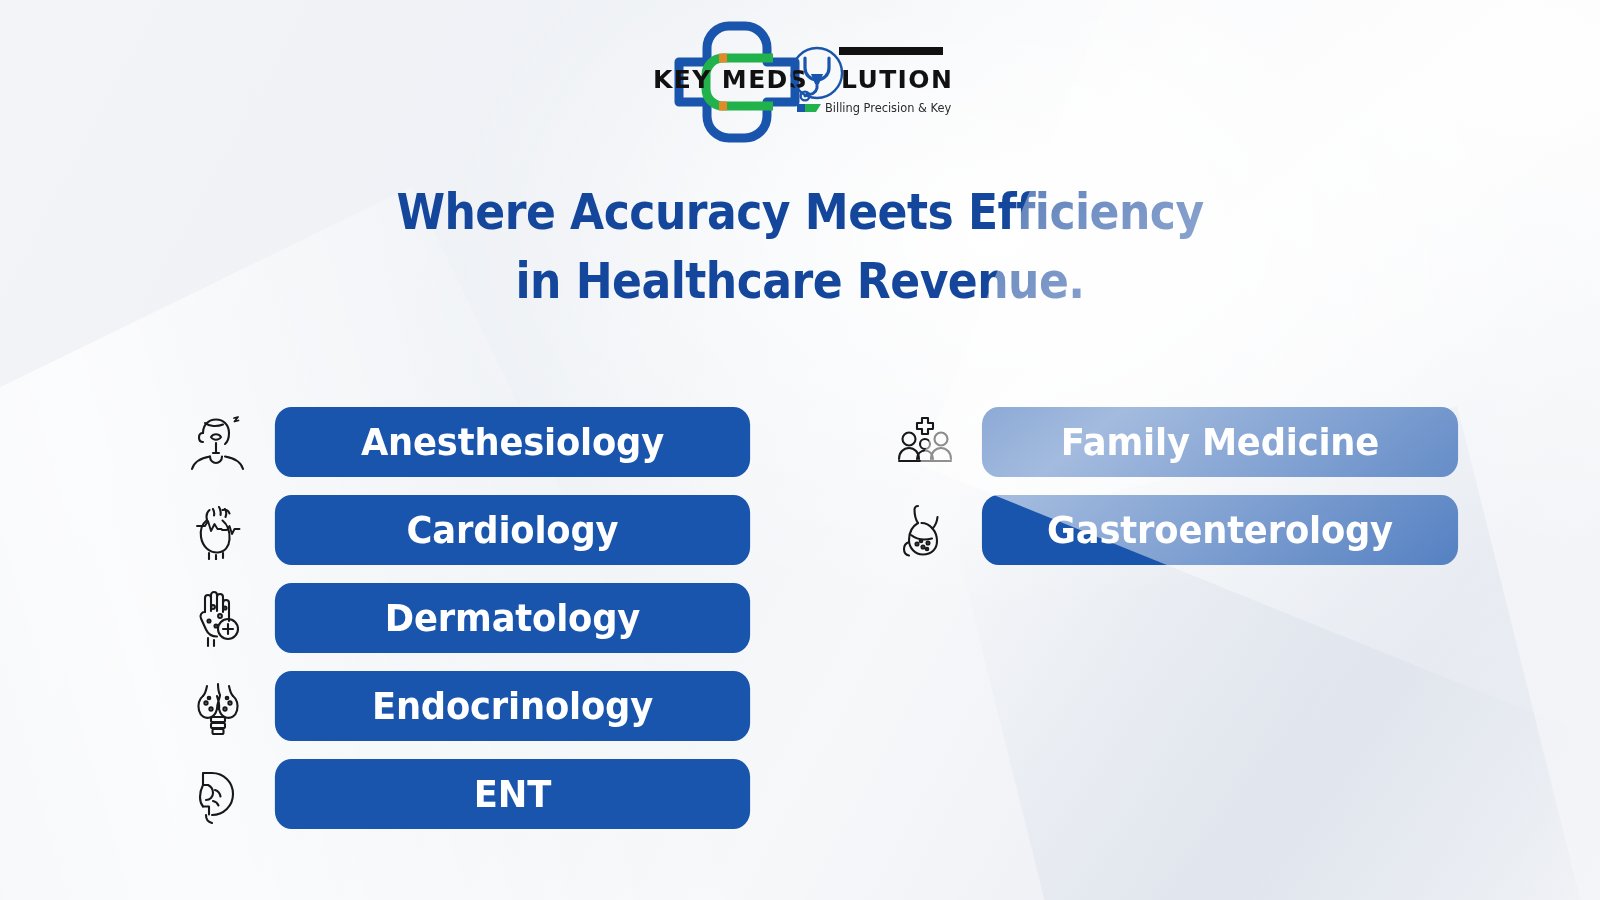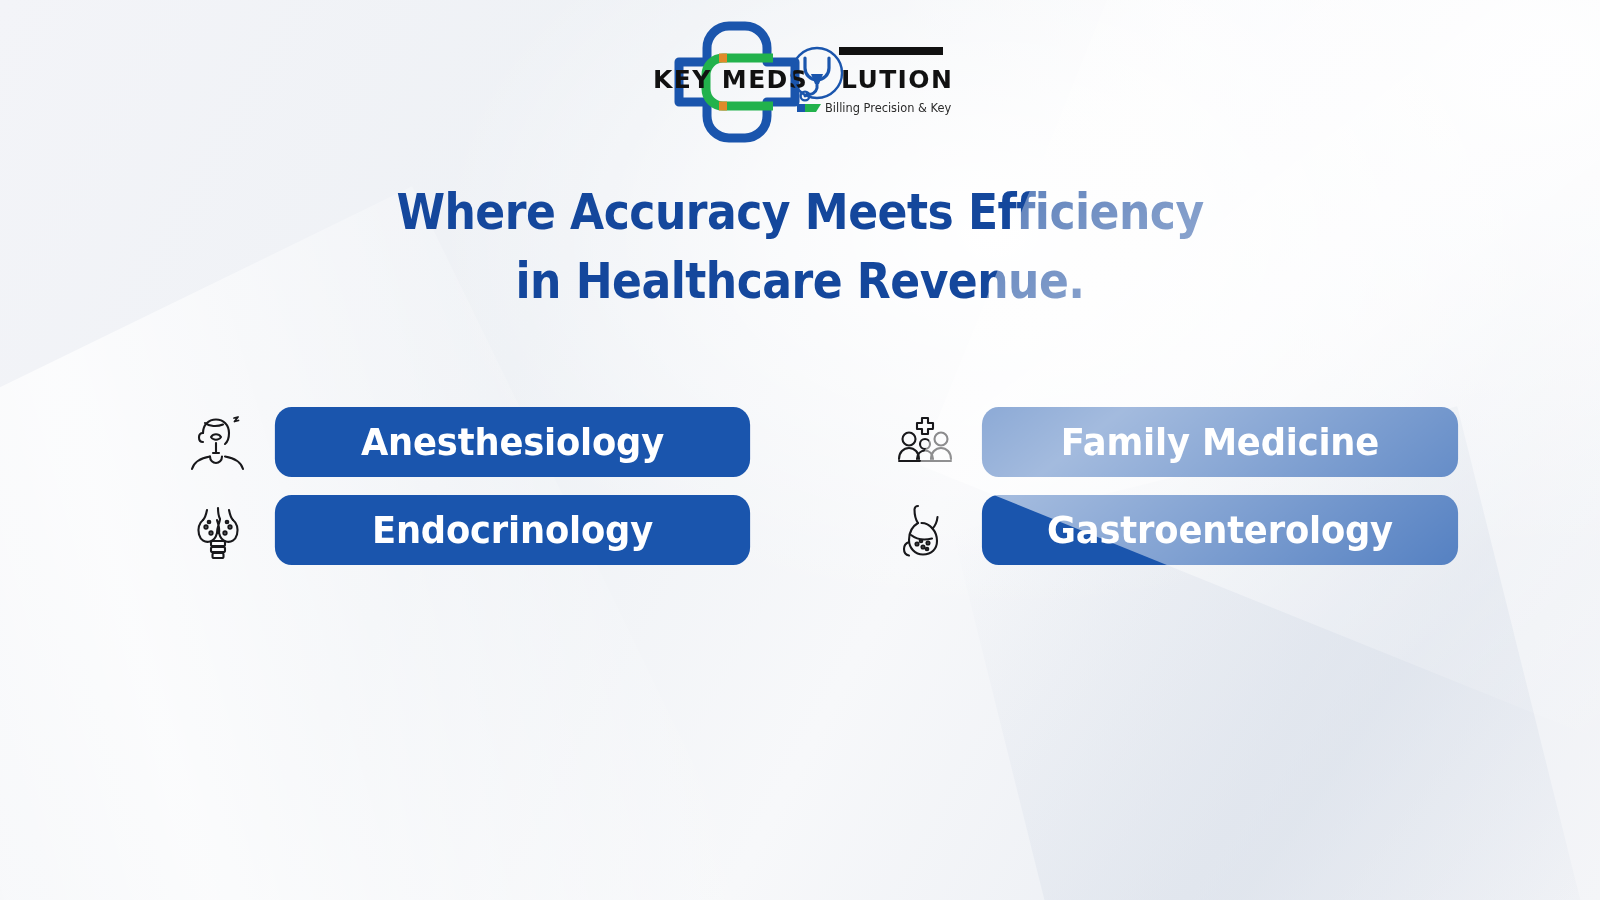--- a/index.html
+++ b/index.html
@@ -192,21 +192,55 @@
             <path d="M3 58c2-7 9-11 18-12.5M54 58c-2-7-9-11-18-12.5"></path>
             <path d="M21 45.5c0 4 3 6.5 6 6.5s6-2.5 6-6.5"></path>
             <path d="M45 7l4-1-3.5 4.5 4-1" stroke-width="1.8"></path>
           </svg>
         </div>
         <div class="pill">
           <span>Anesthesiology</span>
         </div>
       </div>
 
-
+      <div class="row">
+        <div class="icon-cell">
+          <svg width="58" height="60" viewBox="0 0 58 60" fill="none" stroke="#18181b" stroke-width="2.1" stroke-linecap="round" stroke-linejoin="round">
+            <path d="M18 20c-5 4-7 10-6 17 1.5 10 9 16 17 15.5 7-.5 11-6 11.5-13 .5-8-2-15-7-19"></path>
+            <path d="M18 20c-1-4 0-8 2.5-10M24 9c1 2 1.5 4.5 1 6.5M30 7c1.5 2.5 2 5.5 1.5 8M36 9c1.5 2.5 1.5 5.5.5 8"></path>
+            <path d="M33.5 10c3-1 6 .5 7 3.5"></path>
+            <path d="M8 26h8l3-5 3 10 3.5-7 3 5h4" stroke-width="1.9"></path>
+            <path d="M33 30h5l2.5-4 2.5 8 2.5-5h5" stroke-width="1.9"></path>
+            <path d="M20 53v6M27 55v5M34 53v5"></path>
+          </svg>
+        </div>
+        <div class="pill">
+          <span>Cardiology</span>
+        </div>
+      </div>
+
+      <div class="row">
+        <div class="icon-cell">
+          <svg width="58" height="60" viewBox="0 0 58 60" fill="none" stroke="#18181b" stroke-width="2.1" stroke-linecap="round" stroke-linejoin="round">
+            <path d="M16 24V10a3 3 0 0 1 6 0v13M22 23V7a3 3 0 0 1 6 0v16M28 23V9a3 3 0 0 1 6 0v15M34 24v-9a3 3 0 0 1 6 0v18"></path>
+            <path d="M16 24c-3.5 0-5.5 3-4 6.5l5 11c2 4.5 6 7 11 7"></path>
+            <path d="M19 50v8M25 52v6"></path>
+            <circle cx="24" cy="19" r="1.9"></circle>
+              <circle cx="31" cy="28" r="1.9"></circle>
+            <circle cx="20" cy="33" r="1.5"></circle>
+              <circle cx="27" cy="38" r="1.5"></circle>
+            <circle cx="36" cy="20" r="1.5"></circle>
+            <circle cx="39" cy="41" r="10"></circle>
+            <path d="M39 36v10M34 41h10"></path>
+          </svg>
+        </div>
+        <div class="pill">
+          <span>Dermatology</span>
+        </div>
+      </div>
 
       <div class="row">
         <div class="icon-cell">
           <svg width="58" height="60" viewBox="0 0 58 60" fill="none" stroke="#18181b" stroke-width="2.1" stroke-linecap="round" stroke-linejoin="round">
             <path d="M18 10c-1 5-2 8-4 10M29 8c0 5 .5 8 2 11M40 10c1 5 2 8 4 10"></path>
             <path d="M14 20c-4 3-5.5 9-4 14.5C11.5 40 16 43 21 41.5c4-1 6-4.5 7-8.5"></path>
             <path d="M44 20c4 3 5.5 9 4 14.5C46.5 40 42 43 37 41.5c-4-1-6-4.5-7-8.5"></path>
             <path d="M28 33c0-5 2-9 3-13.5M30 33c1-5-1-9-2-13"></path>
             <circle cx="17" cy="27" r="1.6"></circle>
               <circle cx="22" cy="33" r="1.6"></circle>
@@ -217,20 +251,37 @@
             <rect x="22" y="41" width="14" height="5" rx="1.6"></rect>
             <rect x="22" y="47" width="14" height="5" rx="1.6"></rect>
             <rect x="23.5" y="53" width="11" height="5" rx="1.6"></rect>
           </svg>
         </div>
         <div class="pill">
           <span>Endocrinology</span>
         </div>
       </div>
 
+      <div class="row">
+        <div class="icon-cell">
+          <svg width="58" height="60" viewBox="0 0 58 60" fill="none" stroke="#18181b" stroke-width="2.1" stroke-linecap="round" stroke-linejoin="round">
+            <path d="M44 30c0-12-9.5-21-21-21H14v12h5"></path>
+            <path d="M44 30c0 12-9.5 21-21 21"></path>
+            <path d="M14 21c-2 4-3 8-3 12 0 4 1 7 3 9.5"></path>
+            <path d="M14 42.5h6v8"></path>
+            <path d="M19 21c3 1.5 5 4.5 5 8 0 4-3 7-7 7"></path>
+            <path d="M26 26c3 1 5 3.5 5.5 6.5"></path>
+            <path d="M17 51c0 4 2 7 6 8"></path>
+            <path d="M24 37c2.5.5 4.5 2 5.5 4.5"></path>
+          </svg>
+        </div>
+        <div class="pill">
+          <span>ENT</span>
+        </div>
+      </div>
     </div>
 
     <div class="col col-right">
 
       <div class="row">
         <div class="icon-cell">
           <svg width="58" height="54" viewBox="0 0 58 54" fill="none" stroke="#18181b" stroke-width="2.1" stroke-linecap="round" stroke-linejoin="round">
             <path d="M26 3h6v5h5v6h-5v5h-6v-5h-5V8h5z"></path>
             <circle cx="13" cy="24" r="6.5"></circle>
             <path d="M3 44c0-6.5 4.5-11 10-11s10 4.5 10 11"></path>

